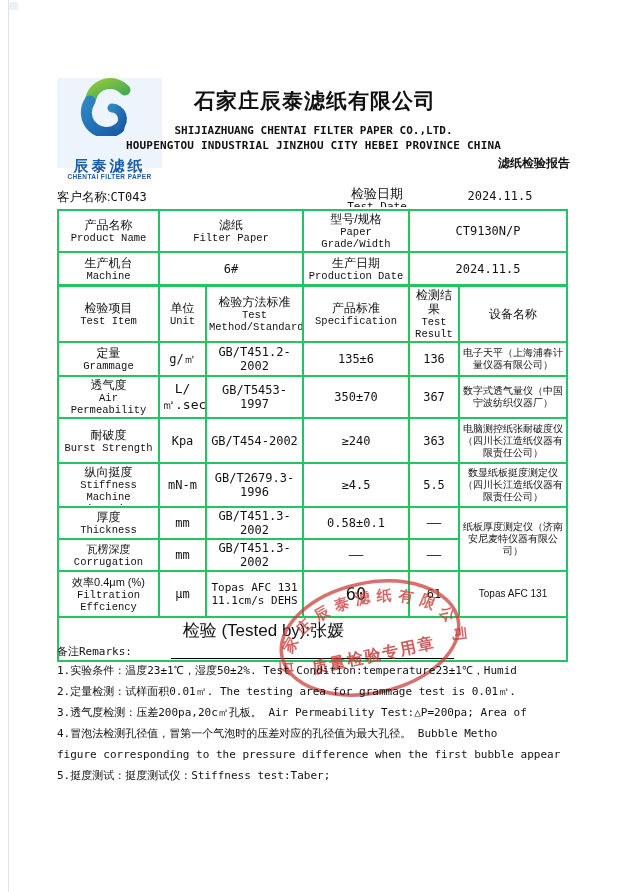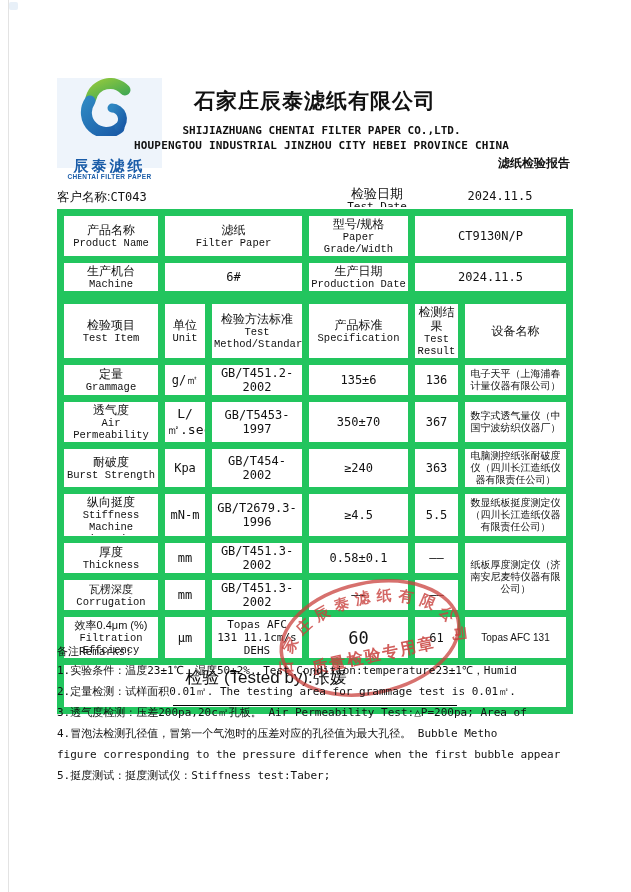--- a/index.html
+++ b/index.html
@@ -7,37 +7,37 @@
   body { font-family:"Liberation Sans", sans-serif; color:#111; }
   .page { position:relative; width:631px; height:892px; background:#fff; overflow:hidden; }
   .scan-edge { position:absolute; left:8px; top:0; width:1px; height:892px; background:#e3e3e3; }
   .smudge { position:absolute; left:9px; top:2px; width:9px; height:8px; background:#bcd4ea; opacity:.35; border-radius:2px; }
 
   
   .logo-box { position:absolute; left:57px; top:78px; width:105px; height:90px; background:#eef4fb; text-align:center; }
   .logo-cn { color:#1a5ca8; font-weight:bold; font-size:15px; letter-spacing:3px; line-height:15px; margin-top:18px; }
   .logo-en { color:#1a5ca8; font-size:6.5px; letter-spacing:.4px; font-weight:bold; }
   .company-cn { position:absolute; left:180px; top:87px; width:270px; text-align:center; font-size:21px; font-weight:bold; letter-spacing:1px; font-family:"Liberation Serif", serif; }
-  .company-en, .address-en { position:absolute; left:57px; width:513px; text-align:center; font-size:11px; font-weight:bold; font-family:"DejaVu Sans Mono", monospace; white-space:nowrap;margin-left:8px; }
+  .company-en, .address-en { position:absolute; left:57px; width:513px; text-align:center; font-size:11px; font-weight:bold; font-family:"DejaVu Sans Mono", monospace; white-space:nowrap; }
   .company-en { top:124px; }
   .address-en { top:139px; letter-spacing:.2px; }
   .report-cn { position:absolute; left:57px; top:155px; width:513px; text-align:right; font-size:12px; font-weight:bold; }
   .report-en { position:absolute; left:57px; top:170px; width:513px; text-align:center; font-size:12.5px; font-weight:bold; font-family:"DejaVu Sans Mono", monospace; }
 
   
   .customer { position:absolute; left:57px; top:189px; font-size:12.5px; }
   .testdate-label { position:absolute; left:332px; top:186px; width:90px; height:21px; overflow:hidden; text-align:center; }
   .testdate-label .cnl { font-size:13px; line-height:15px; }
   .testdate-label .enl { font-size:11px; font-family:"DejaVu Sans Mono", monospace; line-height:12px; }
   .testdate-value { position:absolute; left:440px; top:189px; width:120px; text-align:center; font-size:12px; font-family:"DejaVu Sans Mono", monospace; }
 
   
   .tables { position:absolute; left:57px; top:209px; width:509px; }
   table { border-collapse:collapse; table-layout:fixed; width:509px; }
-  td { border:7px solid #22c55e; text-align:center; vertical-align:middle; padding:1px 2px; overflow:hidden;margin-left:46px; }
+  td { border:2px solid #22c55e; text-align:center; vertical-align:middle; padding:1px 2px; overflow:hidden;margin-left:46px; }
   .t2 { margin-top:-1px; }
   .cn { font-size:12px; line-height:14px; }
   .cn-sm { font-size:11px; line-height:13px; white-space:nowrap; }
   .en { font-size:10.5px; line-height:12px; font-family:Liberation Mono, monospace; }
   .val { font-size:12px; font-family:"DejaVu Sans Mono", monospace; }
   .equip { font-size:10px; line-height:12px; }
   .r-info1 { height:35px; } .r-info2 { height:33px; }
   .r-head { height:42px; }
   .r1 { height:34px; } .r2 { height:34px; } .r3 { height:45px; }
   .r4 { height:42px; } .r5 { height:30px; } .r6 { height:25px; }

